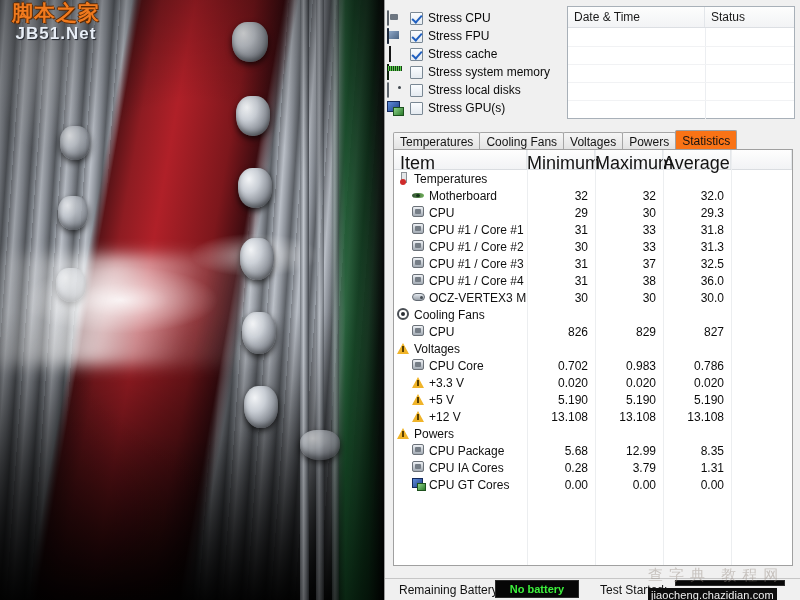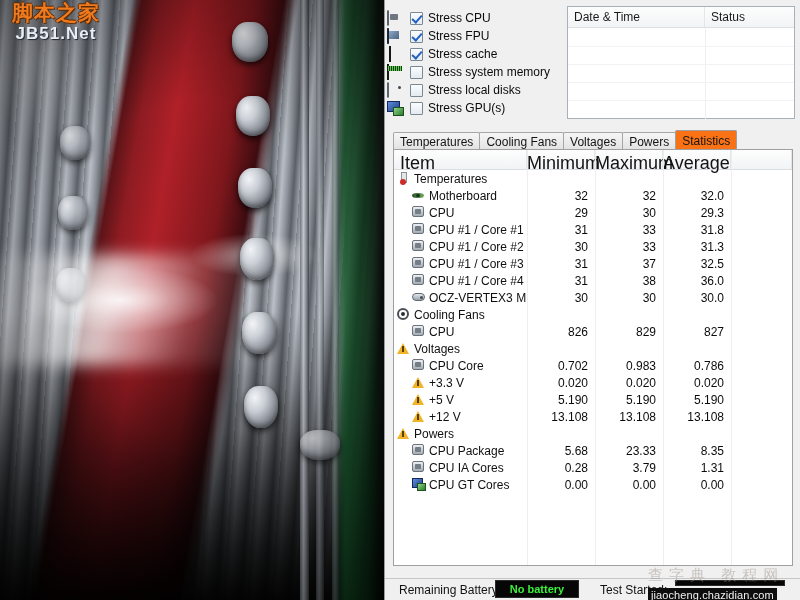--- a/index.html
+++ b/index.html
@@ -491,21 +491,21 @@
             <div class="cell-pad"></div>
           </div>
           <div class="srow leaf">
             <div class="cell-item">
               <span class="gicon">
                 <span class="ic-cpu" style="position: absolute; left: 0px; top: 0px;"></span>
               </span>
               <span class="itext">CPU Package</span>
             </div>
             <div class="cell-num">5.68</div>
-            <div class="cell-num">23.33</div>
+            <div class="cell-num">12.99</div>
             <div class="cell-num">8.35</div>
             <div class="cell-pad"></div>
           </div>
           <div class="srow leaf">
             <div class="cell-item">
               <span class="gicon">
                 <span class="ic-cpu" style="position: absolute; left: 0px; top: 0px;"></span>
               </span>
               <span class="itext">CPU IA Cores</span>
             </div>

